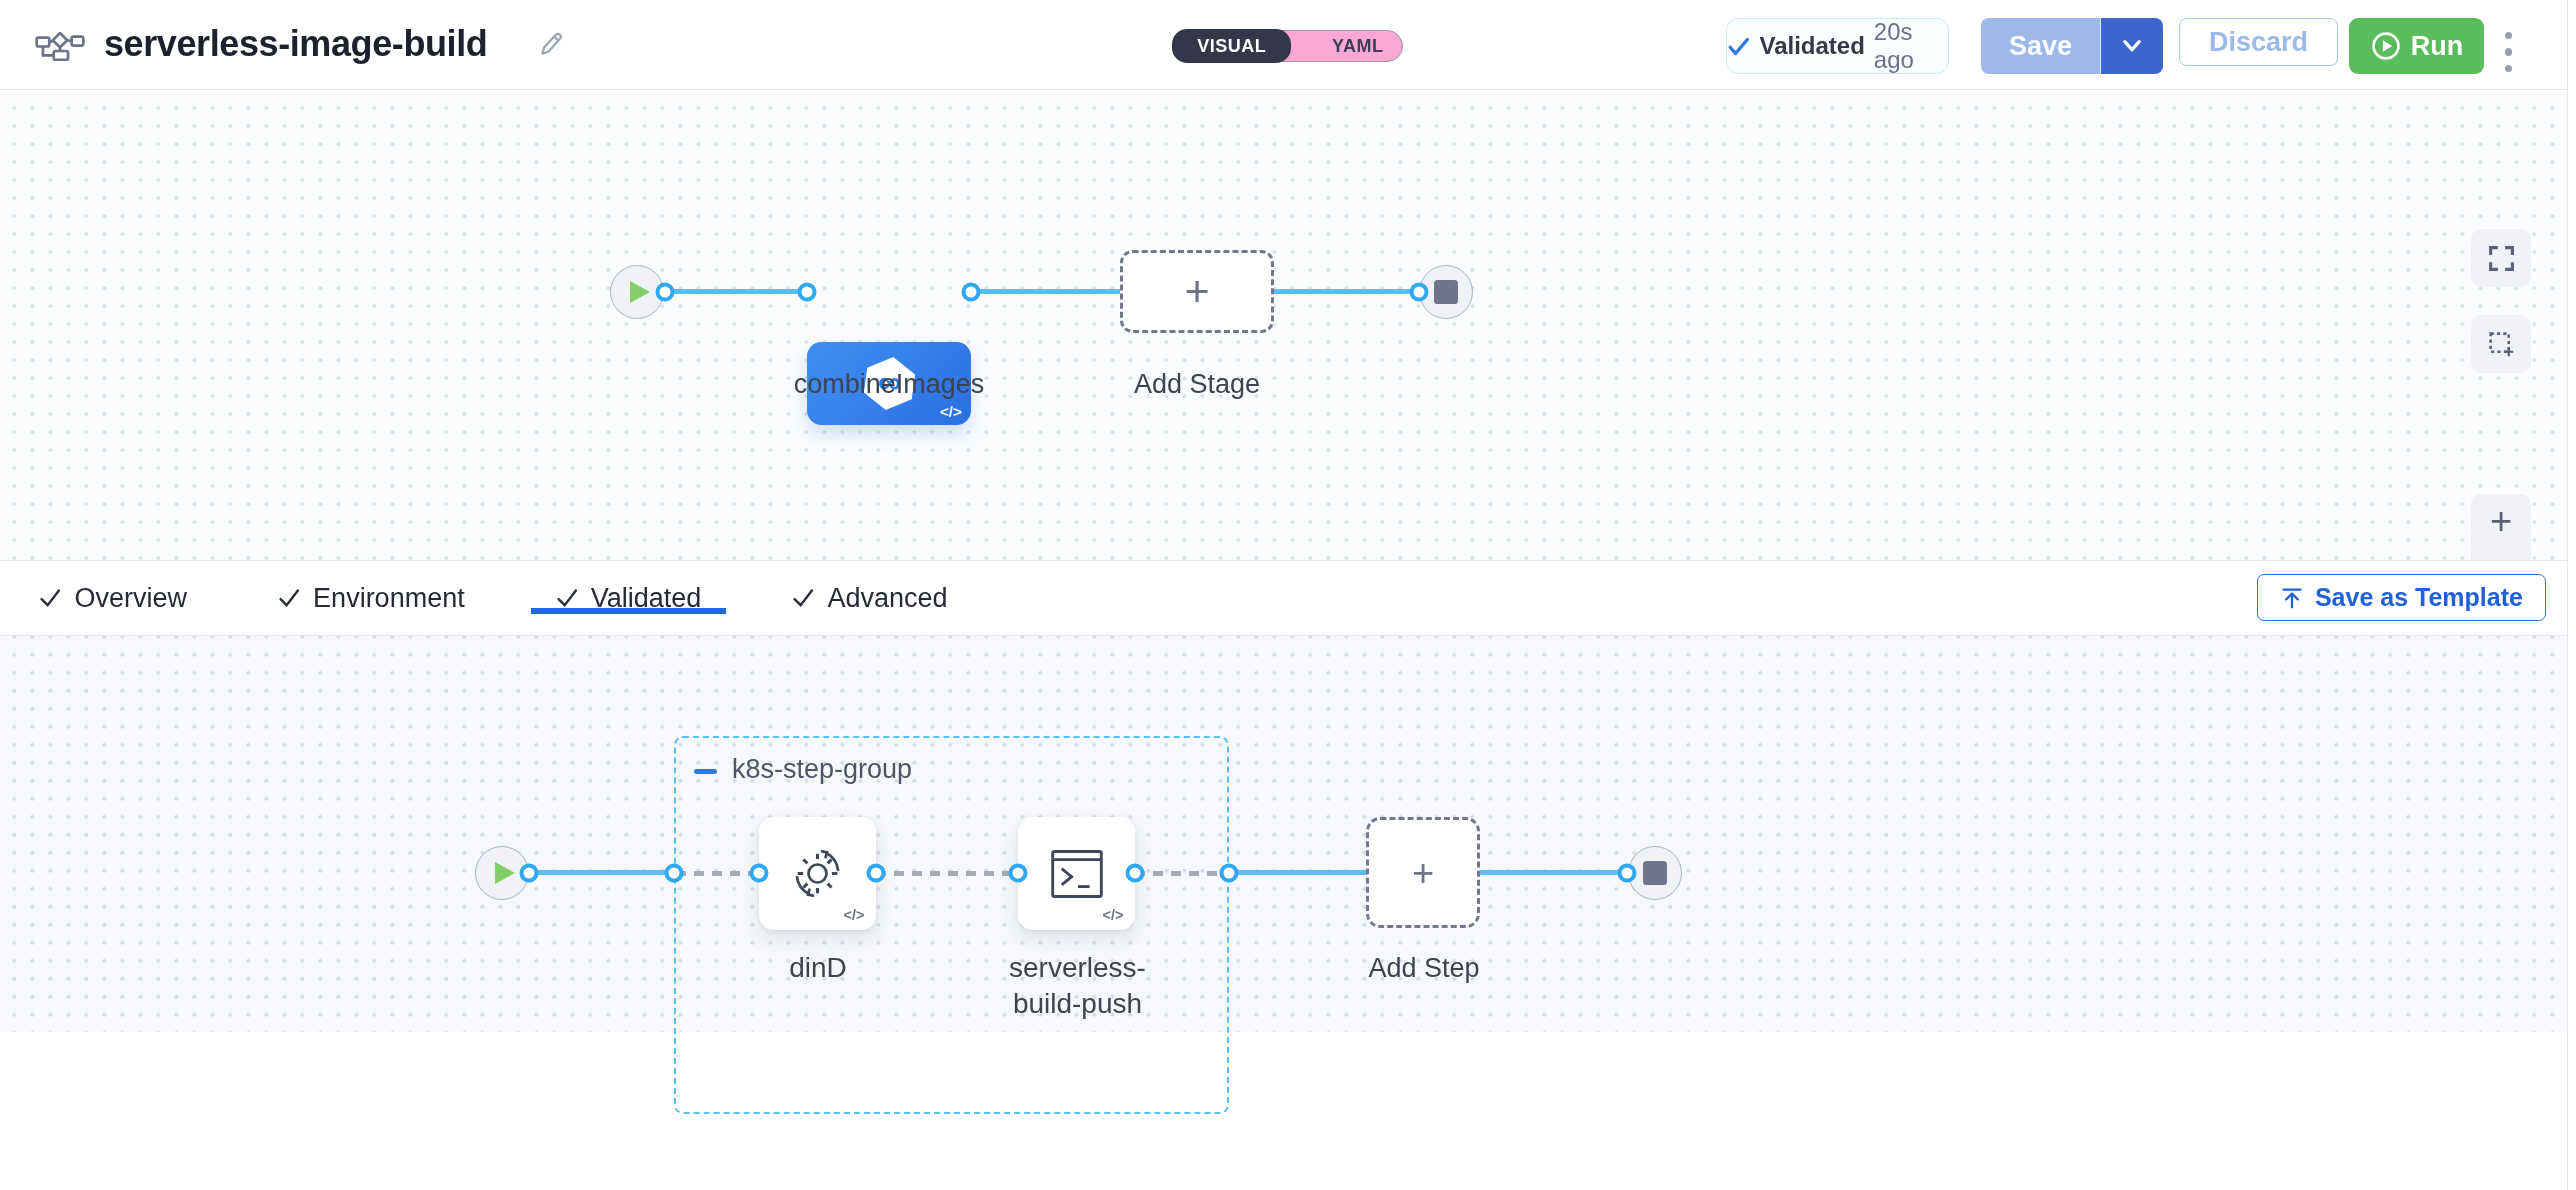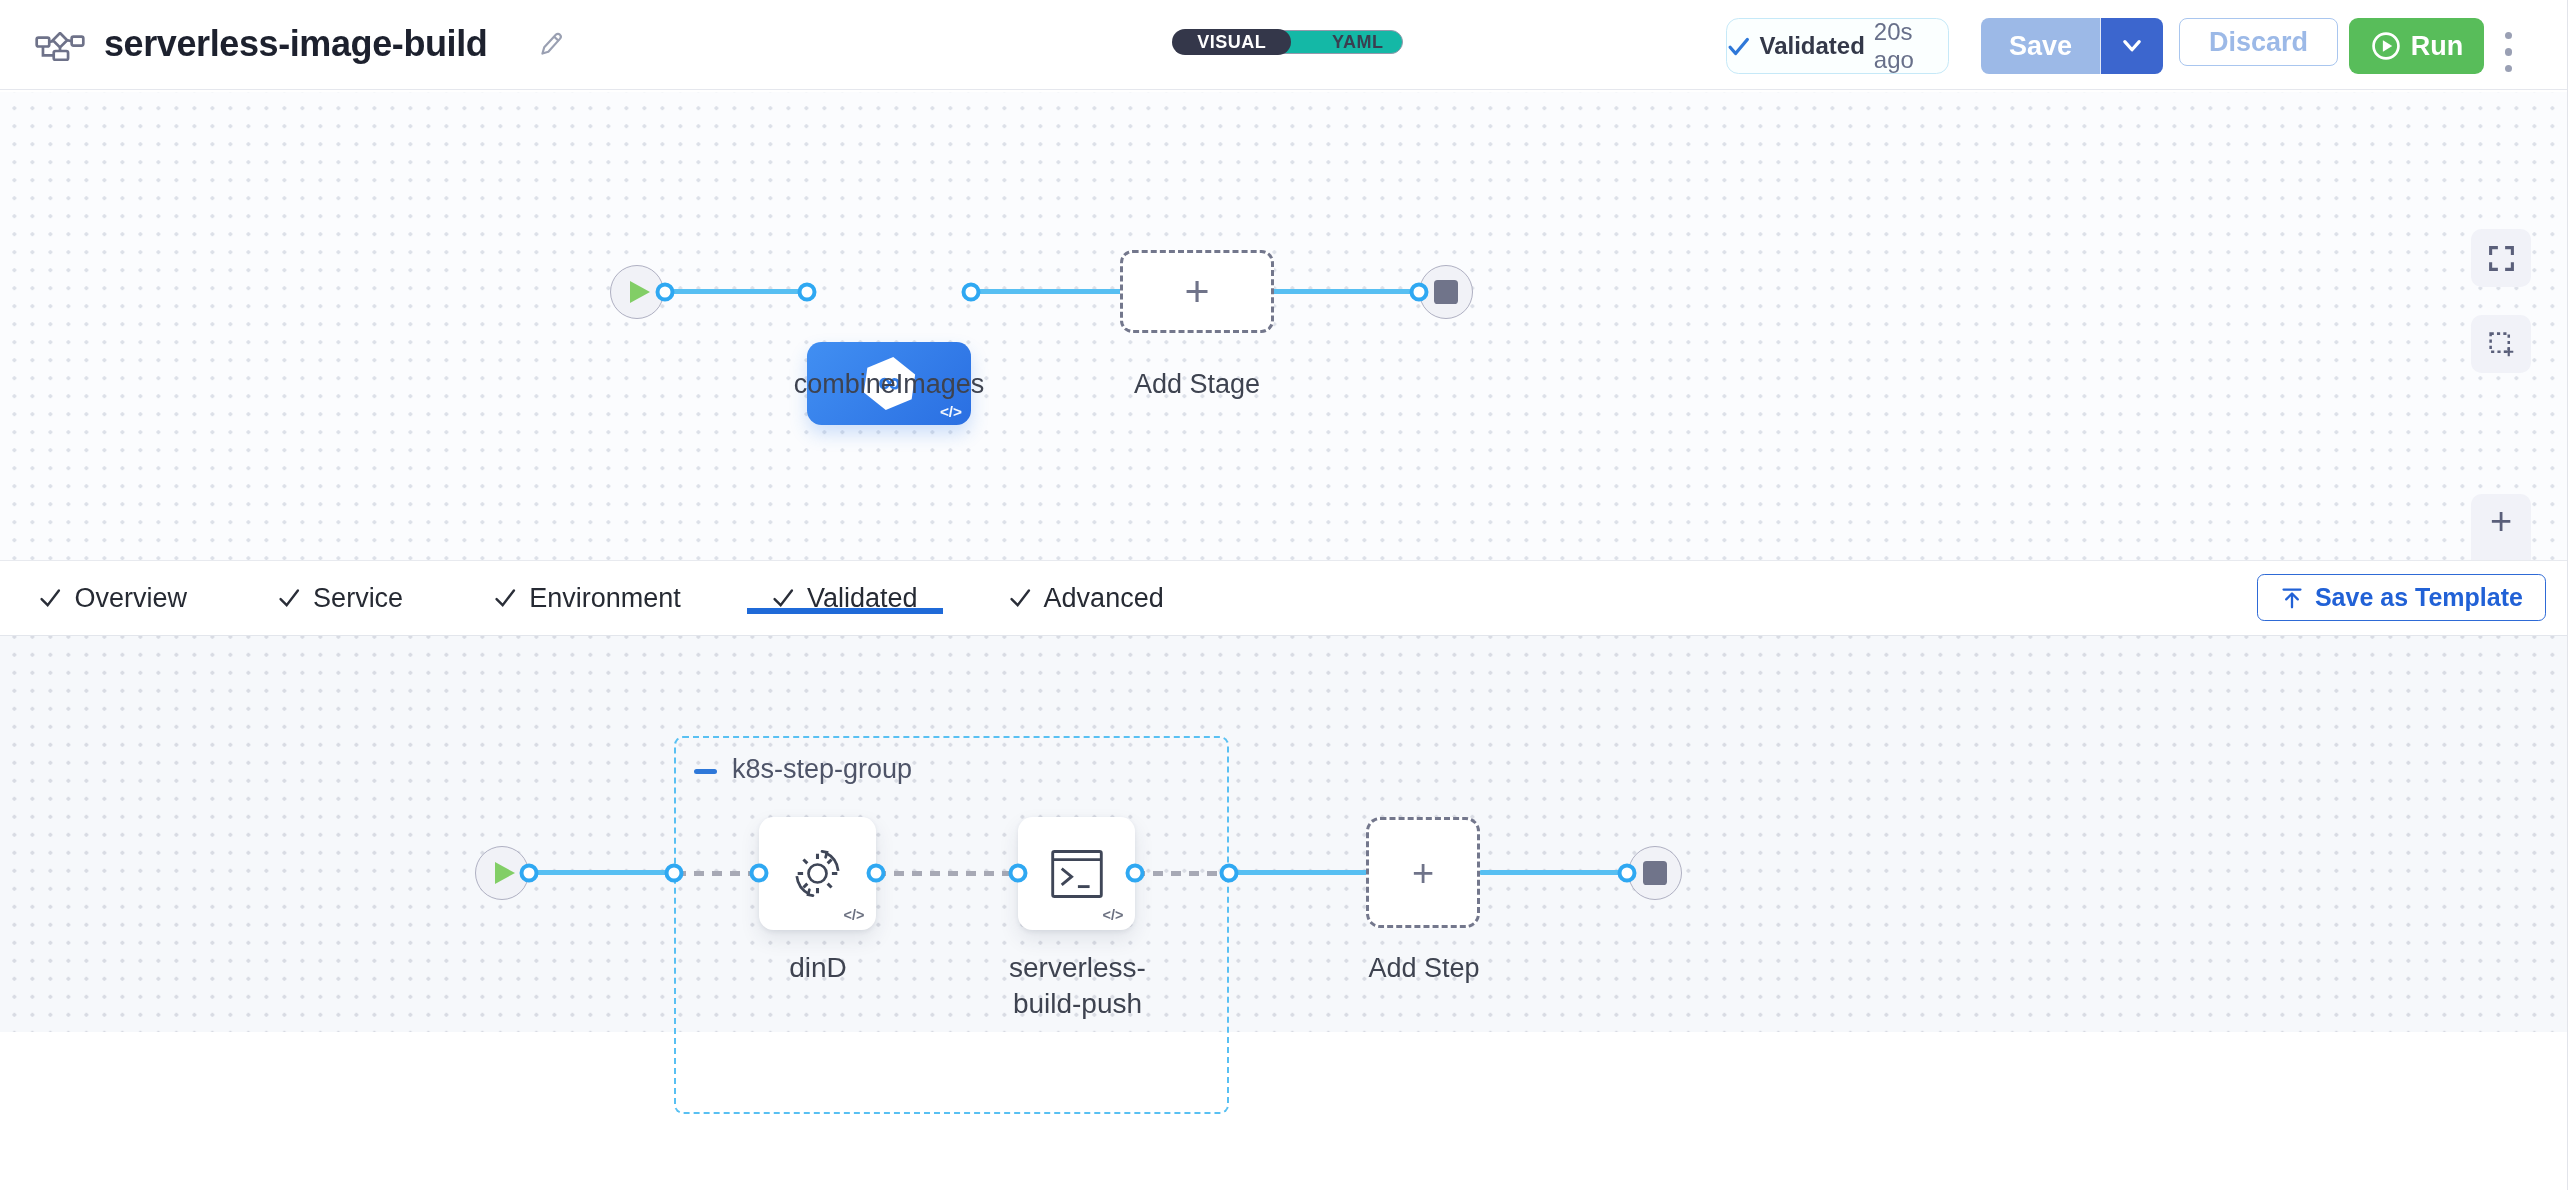--- a/index.html
+++ b/index.html
@@ -8,21 +8,21 @@
     position:relative; width:2576px; height:1190px; overflow:hidden;
     font-family:"Liberation Sans", sans-serif; color:#24283a; background:#fff;padding-left:44px;
   }
 
   
   .header { position:absolute; left:0; top:0; width:2567px; height:90px; background:#fff; border-bottom:1.8px solid #e5e7ed; z-index:5; }
   .pipeline-glyph { position:absolute; left:34px; top:32px; }
   .title { position:absolute; left:104px; top:0; height:88px; display:flex; align-items:center; font-size:36px; font-weight:700; color:#1d212e; letter-spacing:-0.4px; }
   .pencil { position:absolute; left:537px; top:30px; }
 
-  .mode-toggle { position:absolute; left:1173px; top:30px; width:230px; height:24px; border:1.8px solid #9599ac; border-radius:17px; background:#14b8a6; display:flex;gap:24px; }
+  .mode-toggle { position:absolute; left:1173px; top:30px; width:230px; height:32px; border:1.8px solid #9599ac; border-radius:17px; background:#f9a8d4; display:flex;gap:24px; }
   .mode-seg { flex:1; display:flex; align-items:center; justify-content:center; font-size:18px; font-weight:700; letter-spacing:0.5px; color:#3a3e50; }
   .mode-seg.active { background:#34374a; color:#fff; border-radius:15.3px; margin:-1.8px; flex:0 0 119px; }
 
   .validated-badge { position:absolute; left:1726px; top:18px; width:223px; height:56px; border:1.8px solid #c6e9f8; background:#fbffff; border-radius:12.6px; display:flex; align-items:center; justify-content:center; gap:9px; }
   .validated-label { font-size:24px; font-weight:700; color:#333849; }
   .validated-time { font-size:24px; color:#68708a; }
 
   .save-btn { position:absolute; left:1981px; top:18px; width:119px; height:56px; background:#9cb9e7; border-radius:8px 0 0 8px; color:#fff; font-size:27px; font-weight:700; display:flex; align-items:center; justify-content:center; }
   .save-caret { position:absolute; left:2100px; top:18px; width:63px; height:56px; background:#3c66ce; border-left:1.8px solid rgba(255,255,255,.85); border-radius:0 8px 8px 0; display:flex; align-items:center; justify-content:center; }
   .discard-btn { position:absolute; left:2179px; top:18px; width:159px; height:48px; background:#fff; border:1.8px solid #a9c6ef; border-radius:8px; color:#9cb9e7; font-size:27px; font-weight:700; display:flex; align-items:center; justify-content:center; }
@@ -186,26 +186,20 @@
     <div class="tab">
       <svg width="22.5" height="22.5" viewBox="0 0 26 26" fill="none" stroke="#2a2e38" stroke-width="2.8" stroke-linecap="round">
           <polyline points="3,14 10,21 23,4"></polyline>
         </svg>
       <span>Overview</span>
     </div>
     <div class="tab">
       <svg width="22.5" height="22.5" viewBox="0 0 26 26" fill="none" stroke="#2a2e38" stroke-width="2.8" stroke-linecap="round">
           <polyline points="3,14 10,21 23,4"></polyline>
         </svg>
-      <span>Service</span>
-    </div>
-    <div class="tab">
-      <svg width="22.5" height="22.5" viewBox="0 0 26 26" fill="none" stroke="#2a2e38" stroke-width="2.8" stroke-linecap="round">
-          <polyline points="3,14 10,21 23,4"></polyline>
-        </svg>
       <span>Environment</span>
     </div>
     <div class="tab active">
       <svg width="22.5" height="22.5" viewBox="0 0 26 26" fill="none" stroke="#2a2e38" stroke-width="2.8" stroke-linecap="round">
           <polyline points="3,14 10,21 23,4"></polyline>
         </svg>
       <span>Validated</span>
         <div class="underline"></div>
     </div>
     <div class="tab">

